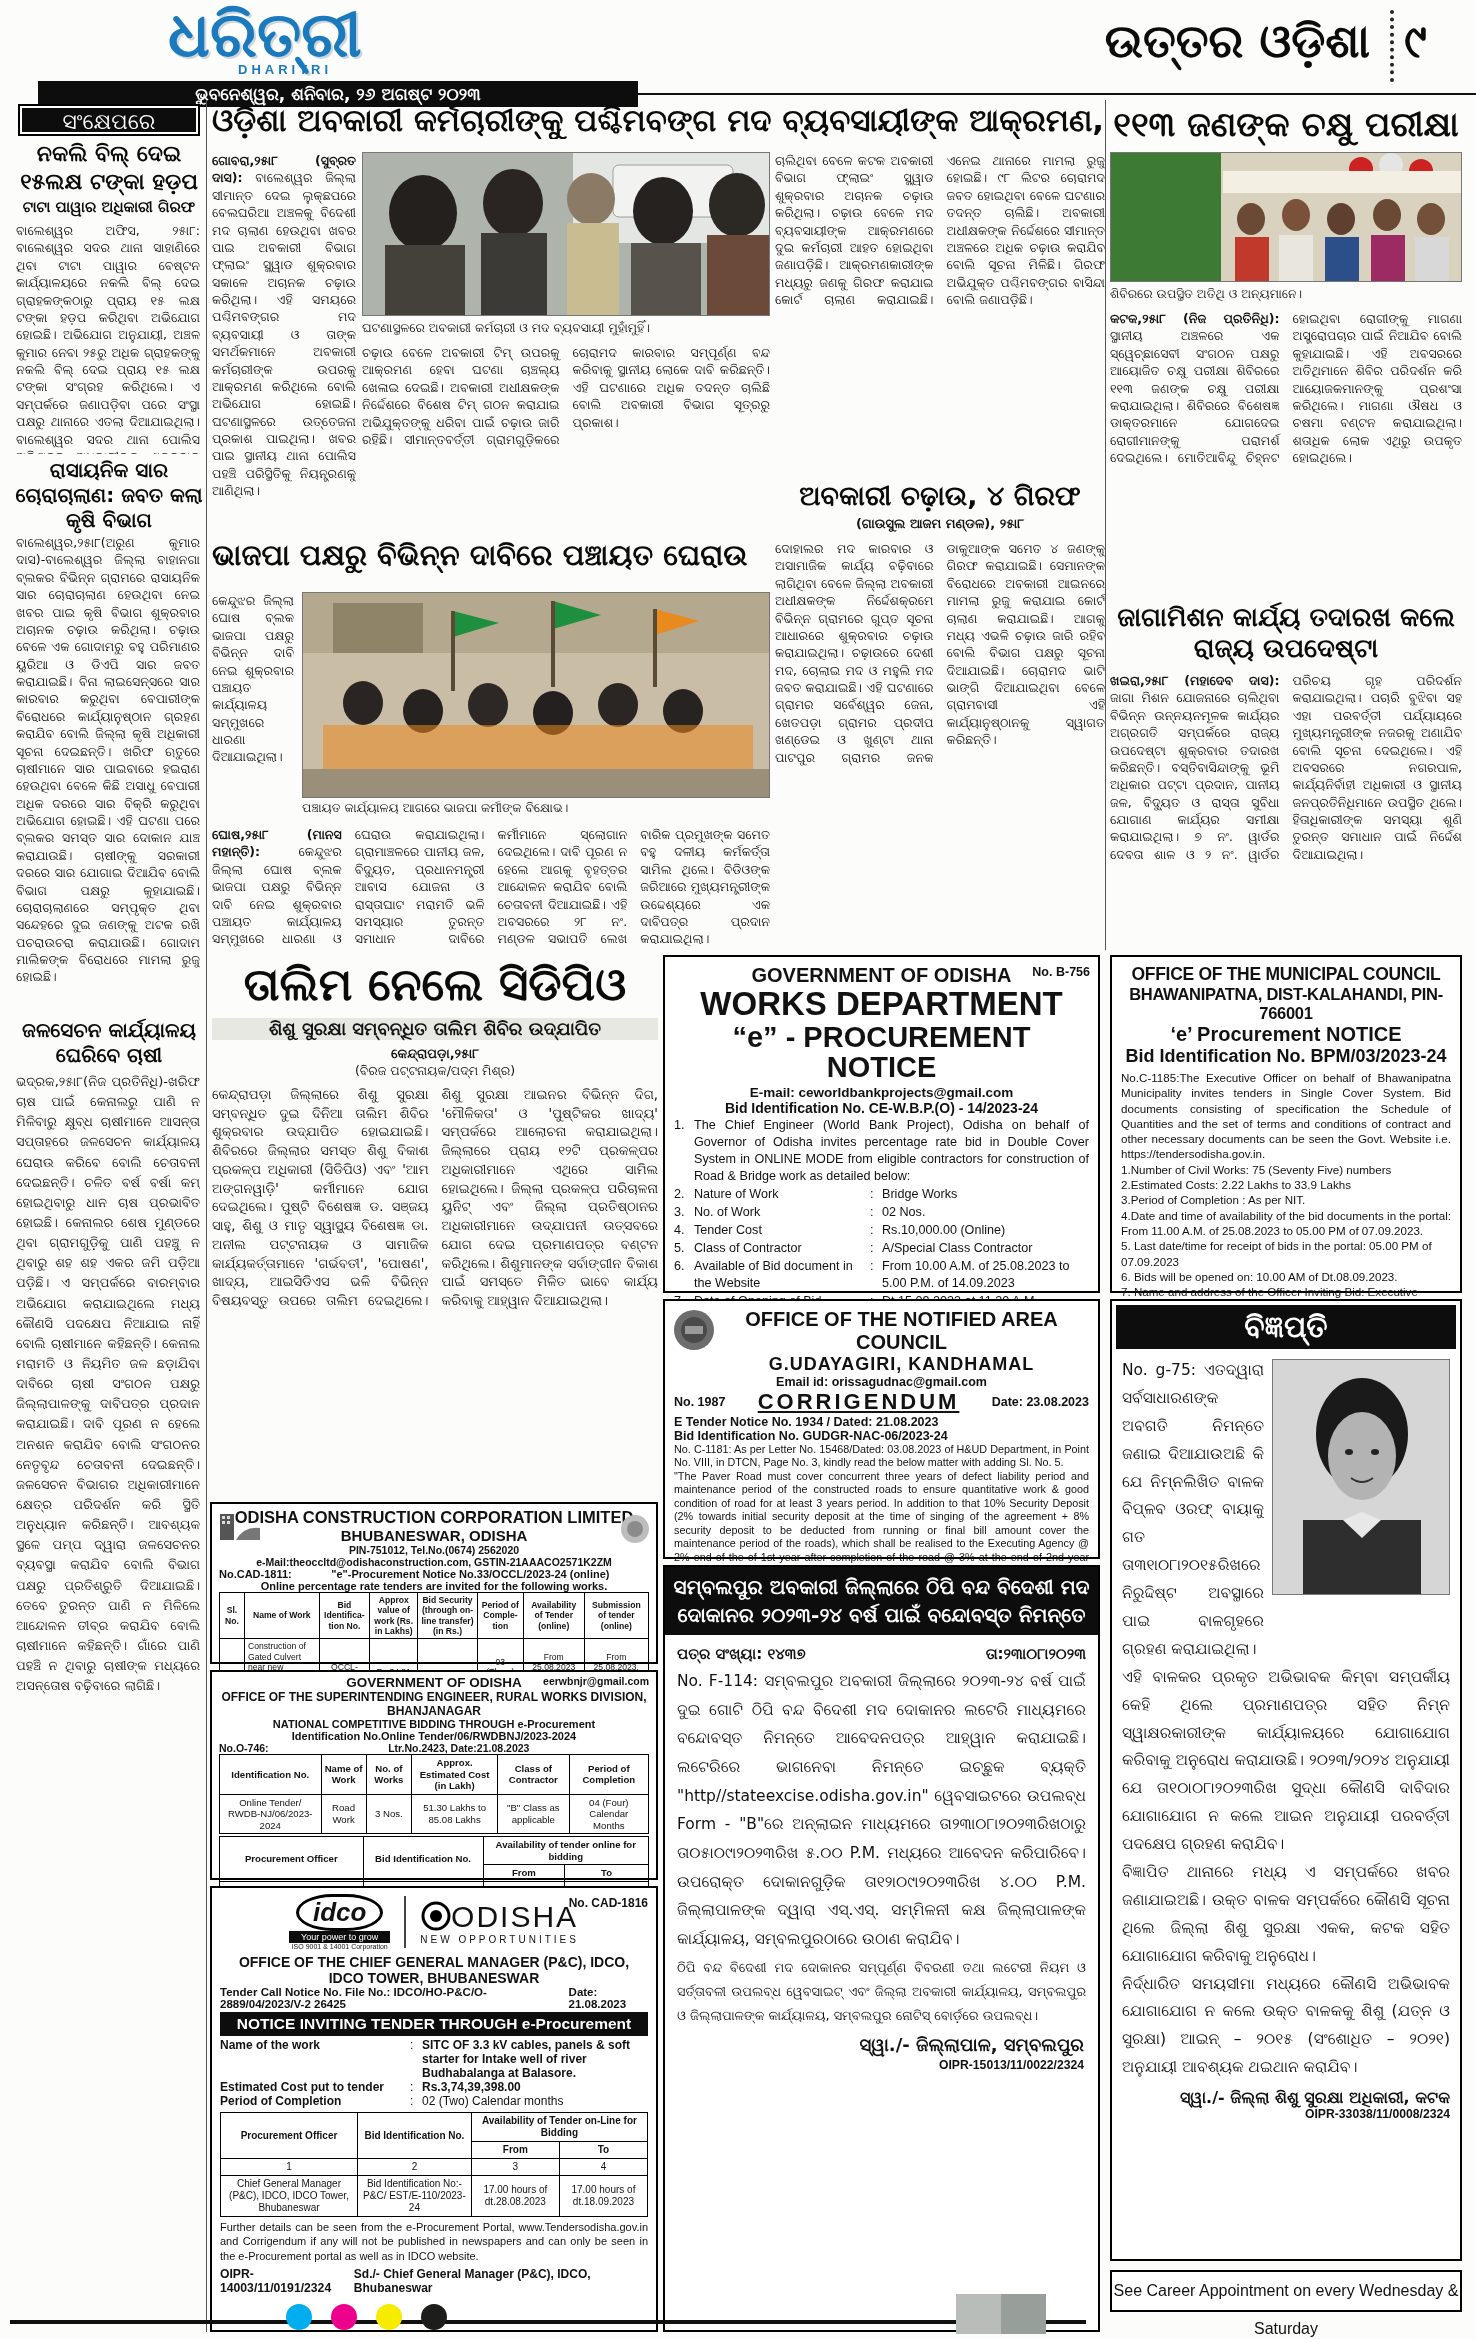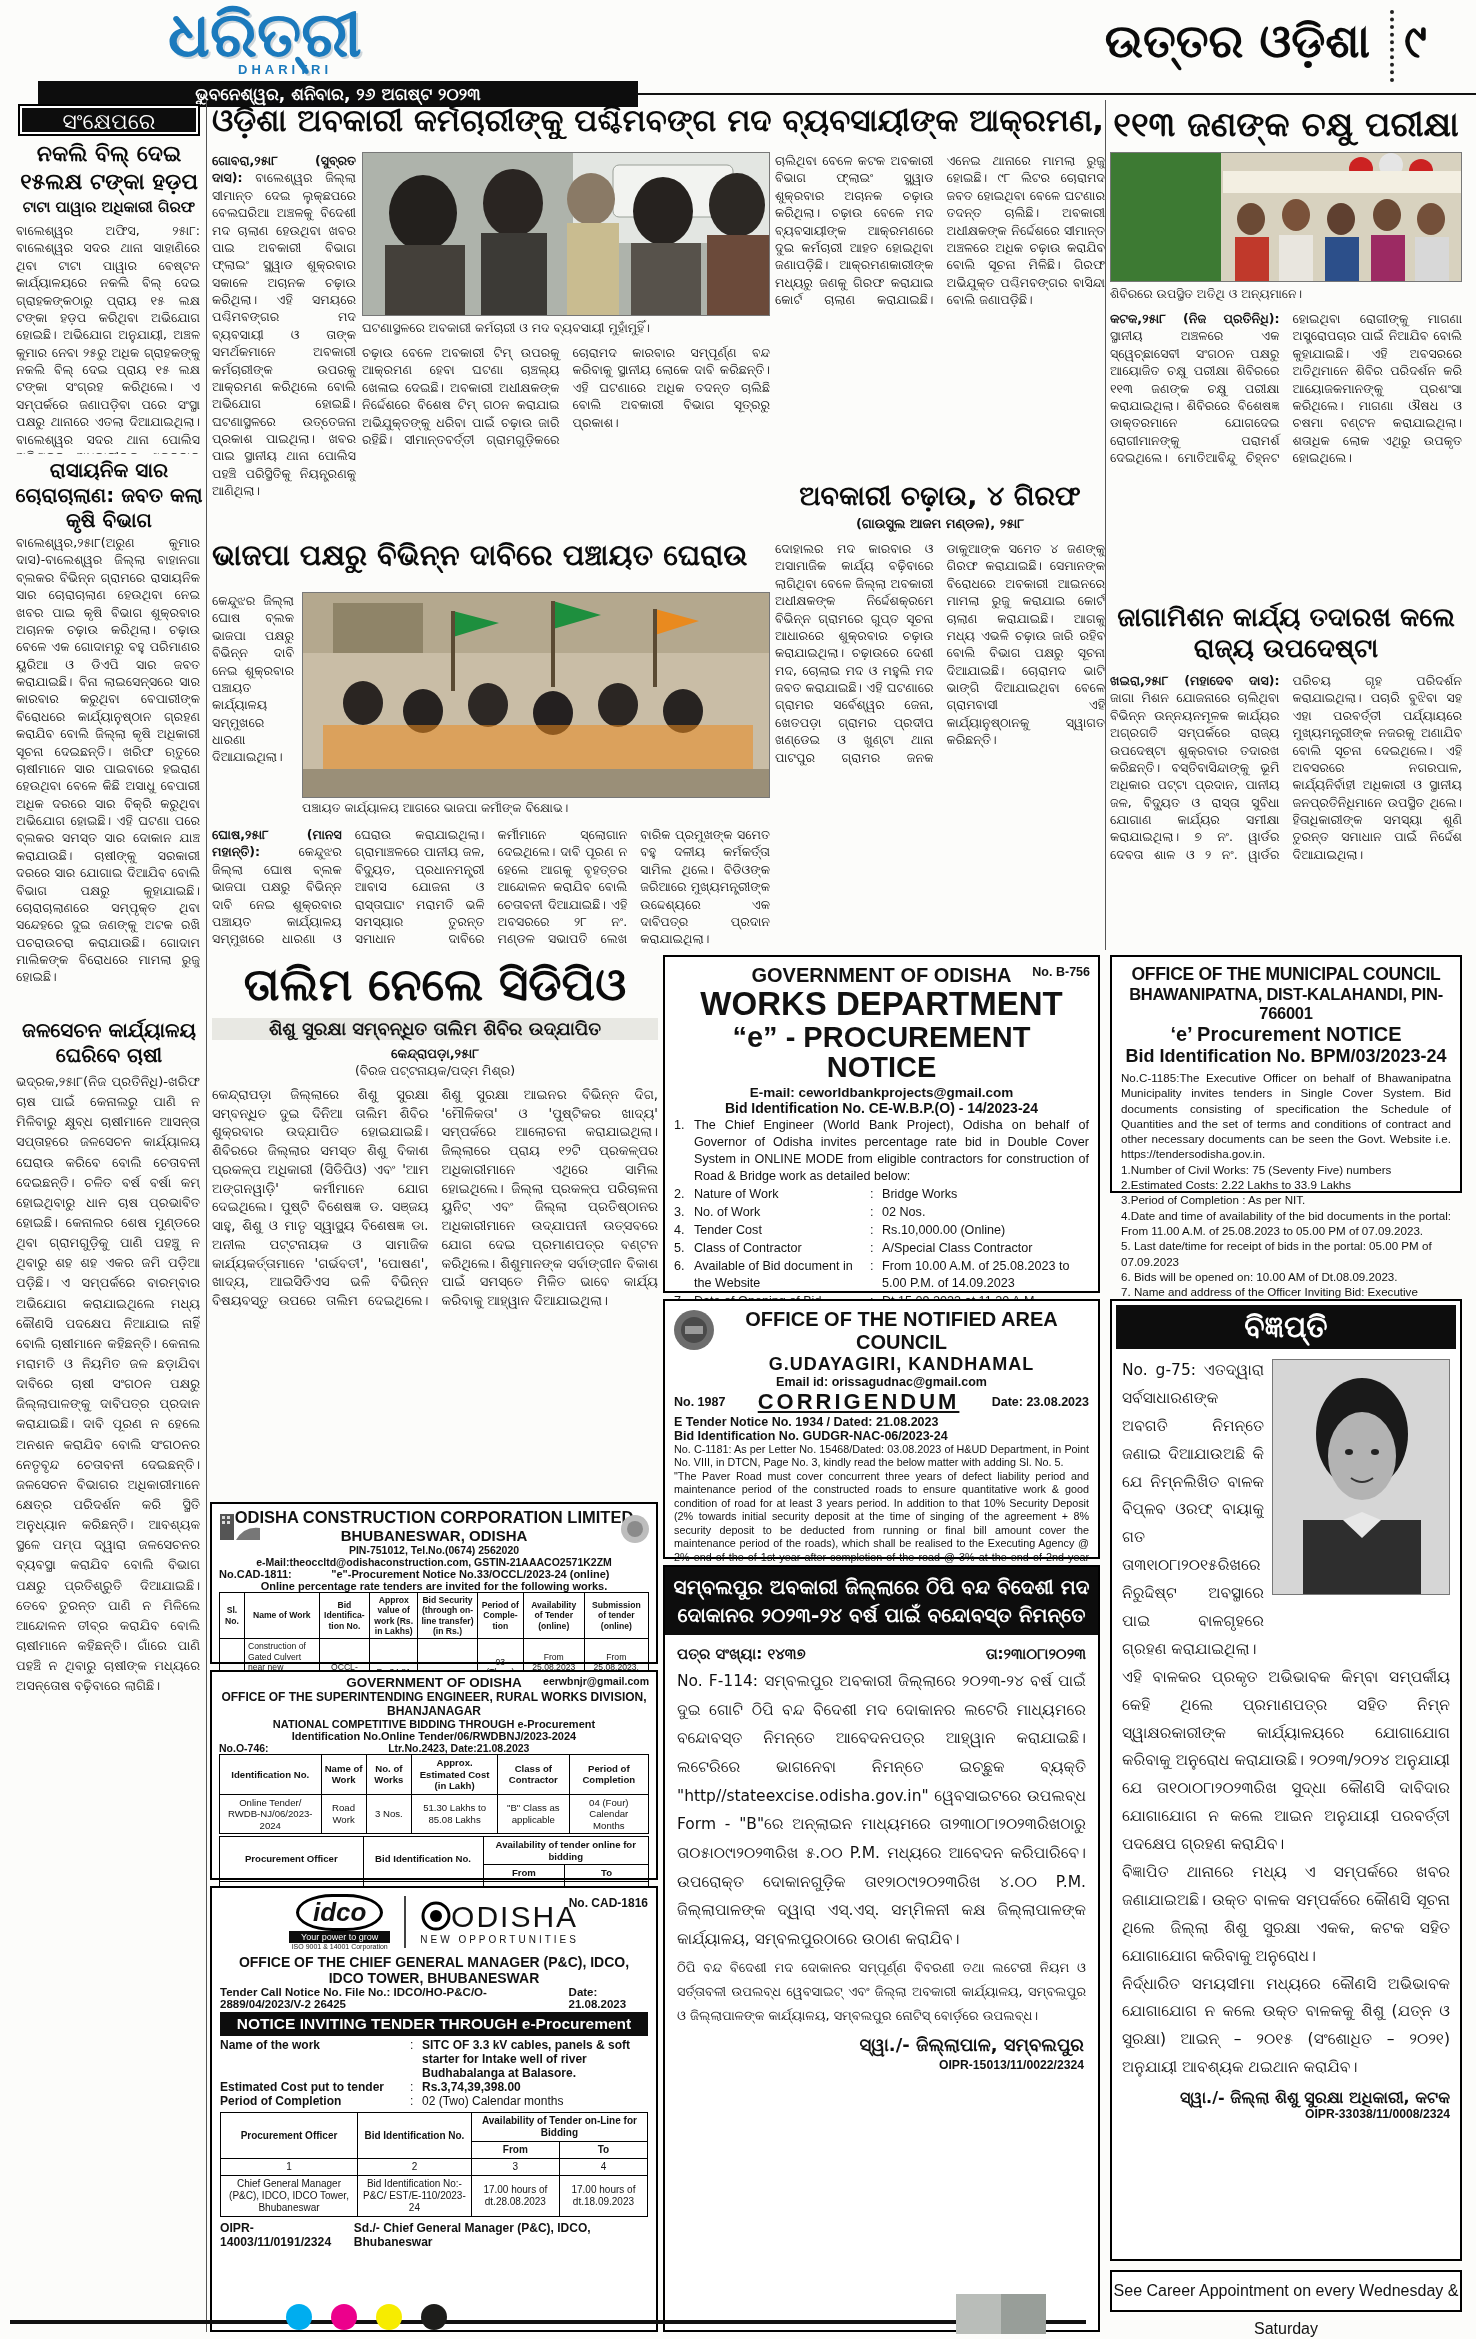--- a/index.html
+++ b/index.html
@@ -197,21 +197,21 @@
           <span class="wn">8.</span>
           <span class="wv">The bidders have to participate in ONLINE bidding only. Further details can be seen from the website https://tenderodisha.gov.in. Any addendum/corrigendum/cancellation of tender can also be seen in the said website.</span>
         </div>
       <div style="display:flex;justify-content:space-between;align-items:flex-end;margin-top:2px;">
         <span class="oipr">OIPR-34003/11/0028/2324</span>
         <span class="center" style="font-size:14px;font-weight:bold;line-height:1.2;"><span>Sd./- Chief Engineer</span><br><span>World Bank Project, Odisha</span></span>
       </div>
     </div>
   </div>
 
-  <div class="abs nbox lat" style="left:1110px;top:955px;width:352px;height:238px;">
+  <div class="abs nbox lat" style="left:1110px;top:955px;width:352px;height:338px;">
     <div class="npad">
       <div class="center bold" style="font-size:17.5px;letter-spacing:-0.3px;">OFFICE OF THE MUNICIPAL COUNCIL</div>
       <div class="center bold" style="font-size:16.5px;letter-spacing:-0.3px;">BHAWANIPATNA, DIST-KALAHANDI, PIN-766001</div>
       <div class="center bold" style="font-size:20px;">‘e’ Procurement NOTICE</div>
       <div class="center bold" style="font-size:18px;">Bid Identification No. BPM/03/2023-24</div>
       <div class="jtext" style="font-size:11.6px;line-height:1.32;margin-top:3px;">No.C-1185:The Executive Officer on behalf of Bhawanipatna Municipality invites tenders in Single Cover System. Bid documents consisting of specification the Schedule of Quantities and the set of terms and conditions of contract and other necessary documents can be seen the Govt. Website i.e. https://tendersodisha.gov.in.</div>
       <div style="font-size:11.6px;line-height:1.32;">1.Number of Civil Works: 75 (Seventy Five) numbers</div>
       <div style="font-size:11.6px;line-height:1.32;">2.Estimated Costs: 2.22 Lakhs to 33.9 Lakhs</div>
       <div style="font-size:11.6px;line-height:1.32;">3.Period of Completion : As per NIT.</div>
       <div class="jtext" style="font-size:11.6px;line-height:1.32;">4.Date and time of availability of the bid documents in the portal: From 11.00 A.M. of 25.08.2023 to 05.00 PM of 07.09.2023.</div>
@@ -437,20 +437,21 @@
           <td>4</td>
         </tr>
         <tr>
           <td>Chief General Manager (P&amp;C), IDCO, IDCO Tower, Bhubaneswar</td>
           <td>Bid Identification No:- P&amp;C/ EST/E-110/2023-24</td>
           <td>17.00 hours of dt.28.08.2023</td>
           <td>17.00 hours of dt.18.09.2023</td>
         </tr>
       </tbody>
         </table>
+      <div class="jtext" style="font-size:11px;line-height:1.3;margin-top:3px;">Further details can be seen from the e-Procurement Portal, www.Tendersodisha.gov.in and Corrigendum if any will not be published in newspapers and can only be seen in the e-Procurement portal as well as in IDCO website.</div>
       <div style="display:flex;justify-content:space-between;margin-top:4px;">
         <span class="oipr">OIPR-14003/11/0191/2324</span>
         <span class="bold" style="font-size:12px;">Sd./- Chief General Manager (P&amp;C), IDCO, Bhubaneswar</span>
       </div>
     </div>
   </div>
 
   <div class="abs nbox" style="left:1110px;top:1299px;width:352px;height:962px;">
     <div class="kicker center bold" style="font-size:30px;padding:4px 0;margin:4px;">ବିଜ୍ଞପ୍ତି</div>
     <div style="position:relative;padding:4px 10px;">

